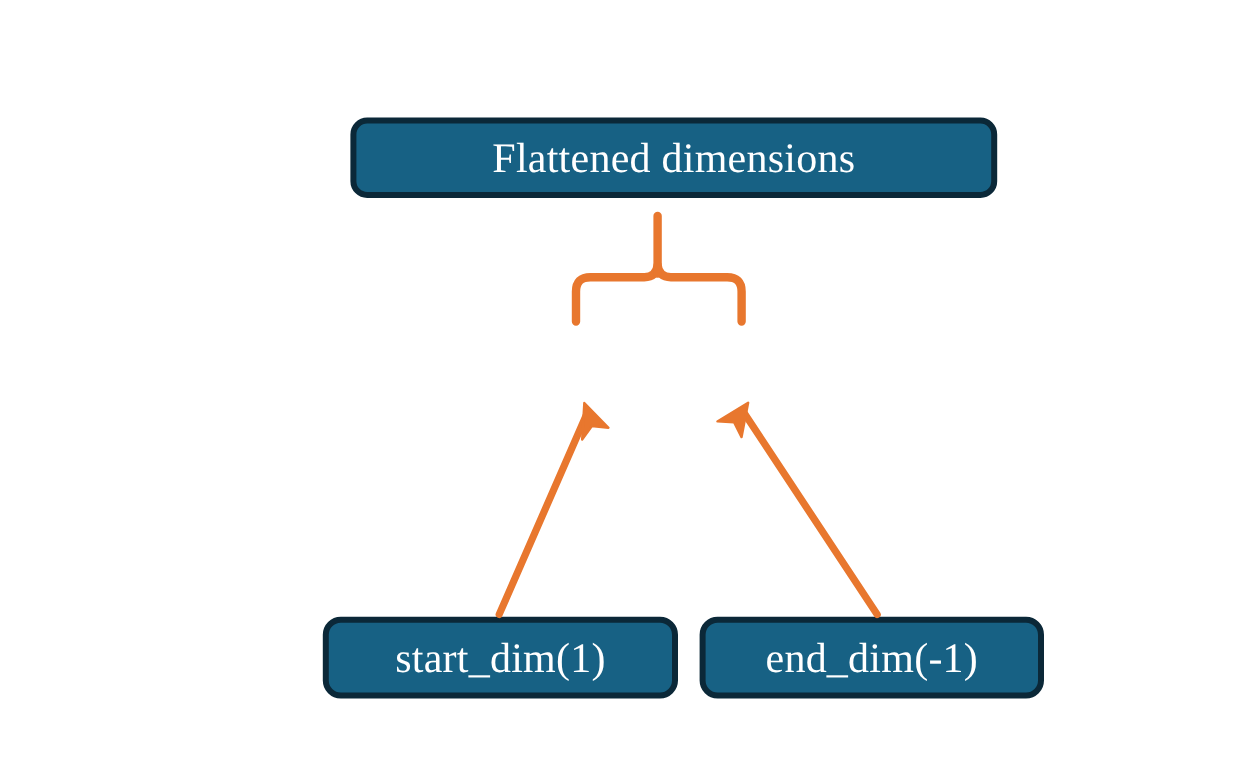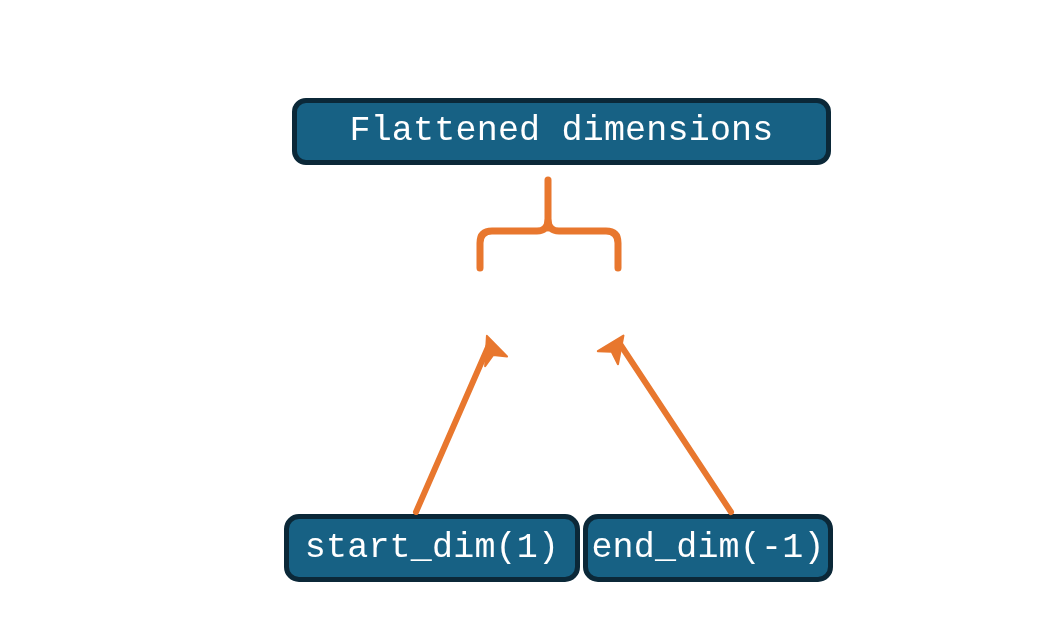--- a/index.html
+++ b/index.html
@@ -21,21 +21,21 @@
   .node {
     position: absolute;
     box-sizing: border-box;
     background: #176184;
     border: 5px solid #0b2838;
     border-radius: 16px;
     display: flex;
     align-items: center;
     justify-content: center;
     color: #ffffff;
-    font-family: Liberation Mono, monospace;
+    font-family: Liberation Serif, serif;
     font-weight: 400;
     letter-spacing: 0.2px;
     line-height: 1;
     user-select: none;
   }
   
   #node-flattened {
     left: 292px;
     top: 98px;
     width: 539px;
@@ -62,26 +62,25 @@
     color: #ffffff;
   }
   
   #node-start-dim {
     left: 269px;
     top: 514px;
     width: 296px;
     height: 68px;
     border-radius: 15px;
     font-size: 35px;
-    margin-left: 15px;
   }
   #node-end-dim {
     left: 583px;
     top: 514px;
-    width: 250px;
+    width: 287px;
     height: 68px;
     border-radius: 15px;
     font-size: 35px;
   }
   #overlay {
     position: absolute;
     left: 0;
     top: 0;
     width: 1038px;
     height: 632px;

